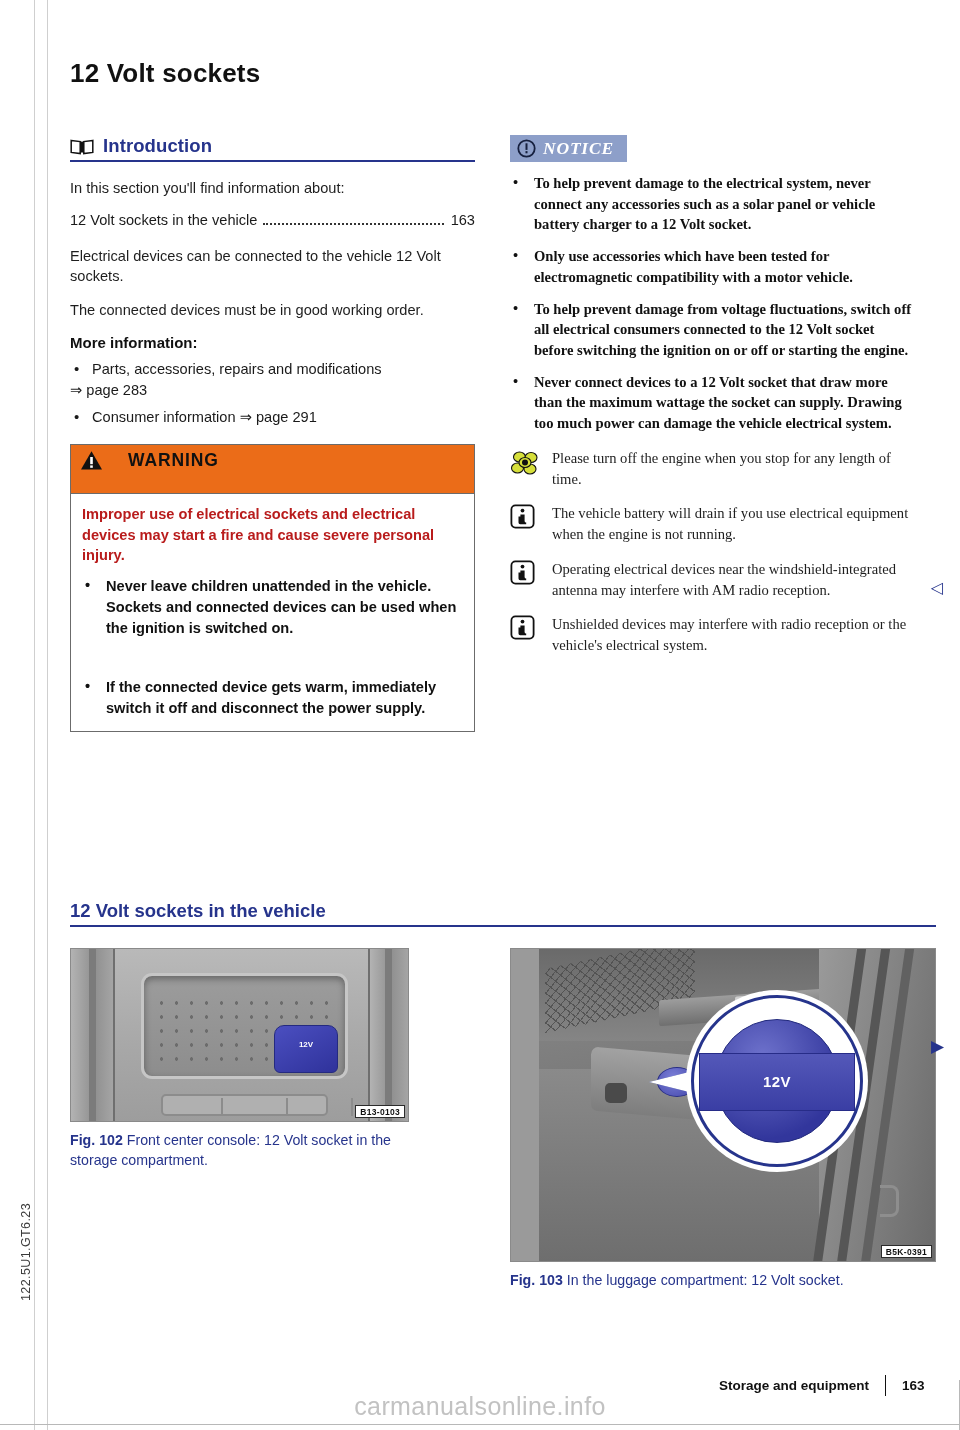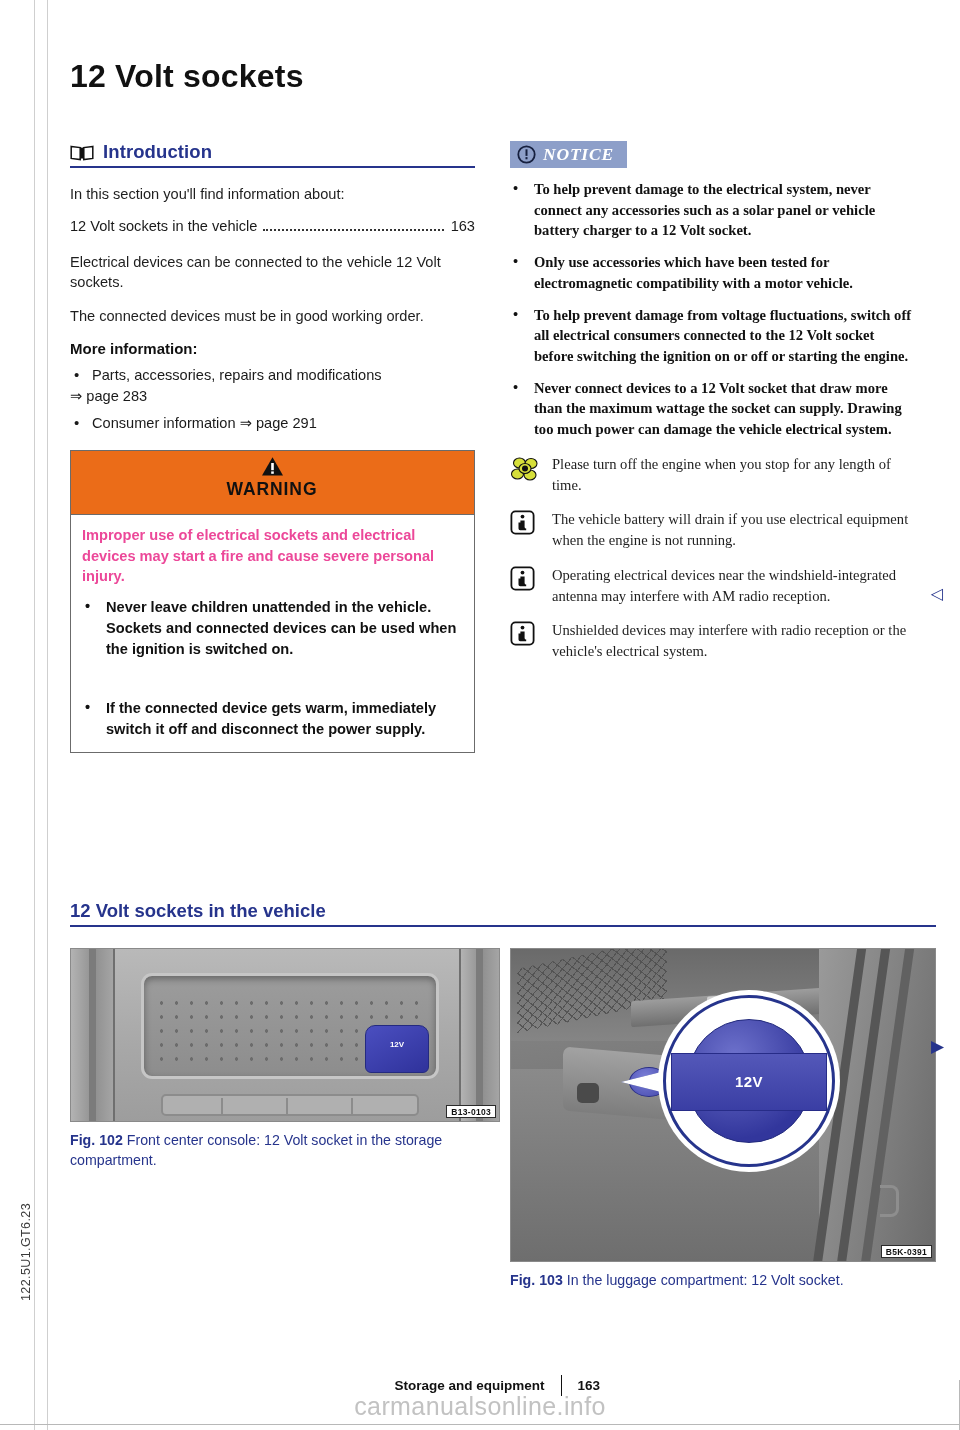--- a/index.html
+++ b/index.html
@@ -48,21 +48,21 @@
 
   
   .content {
     position: absolute;
     left: 70px;
     top: 58px;
     width: 866px;
   }
 
   .page-title {
-    font-size: 32px;
+    font-size: 26px;
     font-weight: bold;
     letter-spacing: 0.2px;
     color: #111;
     margin: 0 0 46px 0;
   }
 
   .cols {
     position: relative;
   }
   .col {
@@ -139,39 +139,38 @@
   
   .warning-box {
     border: 1.5px solid #6b6b6b;
     margin-top: 16px;
     background: #fff;
   }
   .warning-bar {
     background: #eb6c18;
     display: flex;
     align-items: center;
-    gap: 2px;
-    padding: 5px 10px 14px 9px;
+    gap: 25px;
+    padding: 5px 10px 22px 9px;
     border-bottom: 1.5px solid #6b6b6b;
-    flex-direction: column;
   }
   .warn-tri { width: 23px; height: 21px; flex: none; display: block; }
   .warning-bar .label {
     font-size: 17.5px;
     font-weight: bold;
     letter-spacing: 0.9px;
     color: #111;
   }
   .warning-body { padding: 10px 11px 12px 11px; }
   .warning-body p {
     font-size: 14.6px;
     font-weight: bold;
     line-height: 1.42;
     margin: 0 0 10px 0;
-    color: #ec4899;
+    color: #b91c1c;
   }
   .warning-body ul { list-style: none; margin: 0; padding: 0; }
   .warning-body ul li {
     font-size: 14.6px;
     font-weight: bold;
     line-height: 1.42;
     margin-bottom: 10px;
     position: relative;
     padding-left: 24px;
     color: #111;
@@ -342,21 +341,21 @@
     border: 2px solid #8c8c8c;
     border-radius: 5px;
   }
   .console .seam {
     position: absolute;
     bottom: 5px; width: 2px; height: 18px;
     background: #8c8c8c;
   }
 
   
-  .trunk { position: absolute; inset: 0; background: linear-gradient(170deg,#8b8b8b 0%, #777 45%, #6d6d6d 100%); }
+  .trunk { position: absolute; inset: 0; background: linear-gradient(170deg,#8b8b8b 0%, #777 45%, #6d6d6d 100%); margin-left: 28px; }
   .trunk .floor {
     position: absolute; left: 0; right: 0; top: 120px; bottom: 0;
     background: linear-gradient(180deg,#8a8a8a,#6e6e6e);
   }
   .trunk .topband {
     position: absolute; left: 0; right: 0; top: 0; height: 92px;
     background: linear-gradient(180deg,#6a6a6a,#858585);
   }
   .trunk .mesh {
     position: absolute; left: 6px; top: 4px; width: 150px; height: 64px;
@@ -448,21 +447,21 @@
     z-index: -1;
   }
 
   
   .footer {
     position: absolute;
     left: 70px;
     right: 24px;
     top: 1375px;
     display: flex;
-    justify-content: center;
+    justify-content: flex-end;
     align-items: center;
     gap: 0;
   }
   .footer .label {
     font-size: 13.5px;
     font-weight: bold;
     color: #111;
     padding-right: 16px;
   }
   .footer .divider {
@@ -650,21 +649,21 @@
         </div>
 
       </div>
     </div>
   </div>
 
   <div class="span-head" style="left:70px; top:900px;">
     <span class="title">12 Volt sockets in the vehicle</span>
   </div>
 
-  <div class="figure" style="position:absolute; left:70px; top:948px; width:430px;">
+  <div class="figure" style="position:absolute; left:70px; top:948px; width:339px;">
     <div class="fig-frame" style="height:172px;">
       <div class="console">
         <div class="pillar l"></div>
         <div class="pillar l2"></div>
         <div class="pillar r"></div>
         <div class="pillar r2"></div>
         <div class="tray">
           <div class="dots"></div>
           <div class="socket"></div>
         </div>

